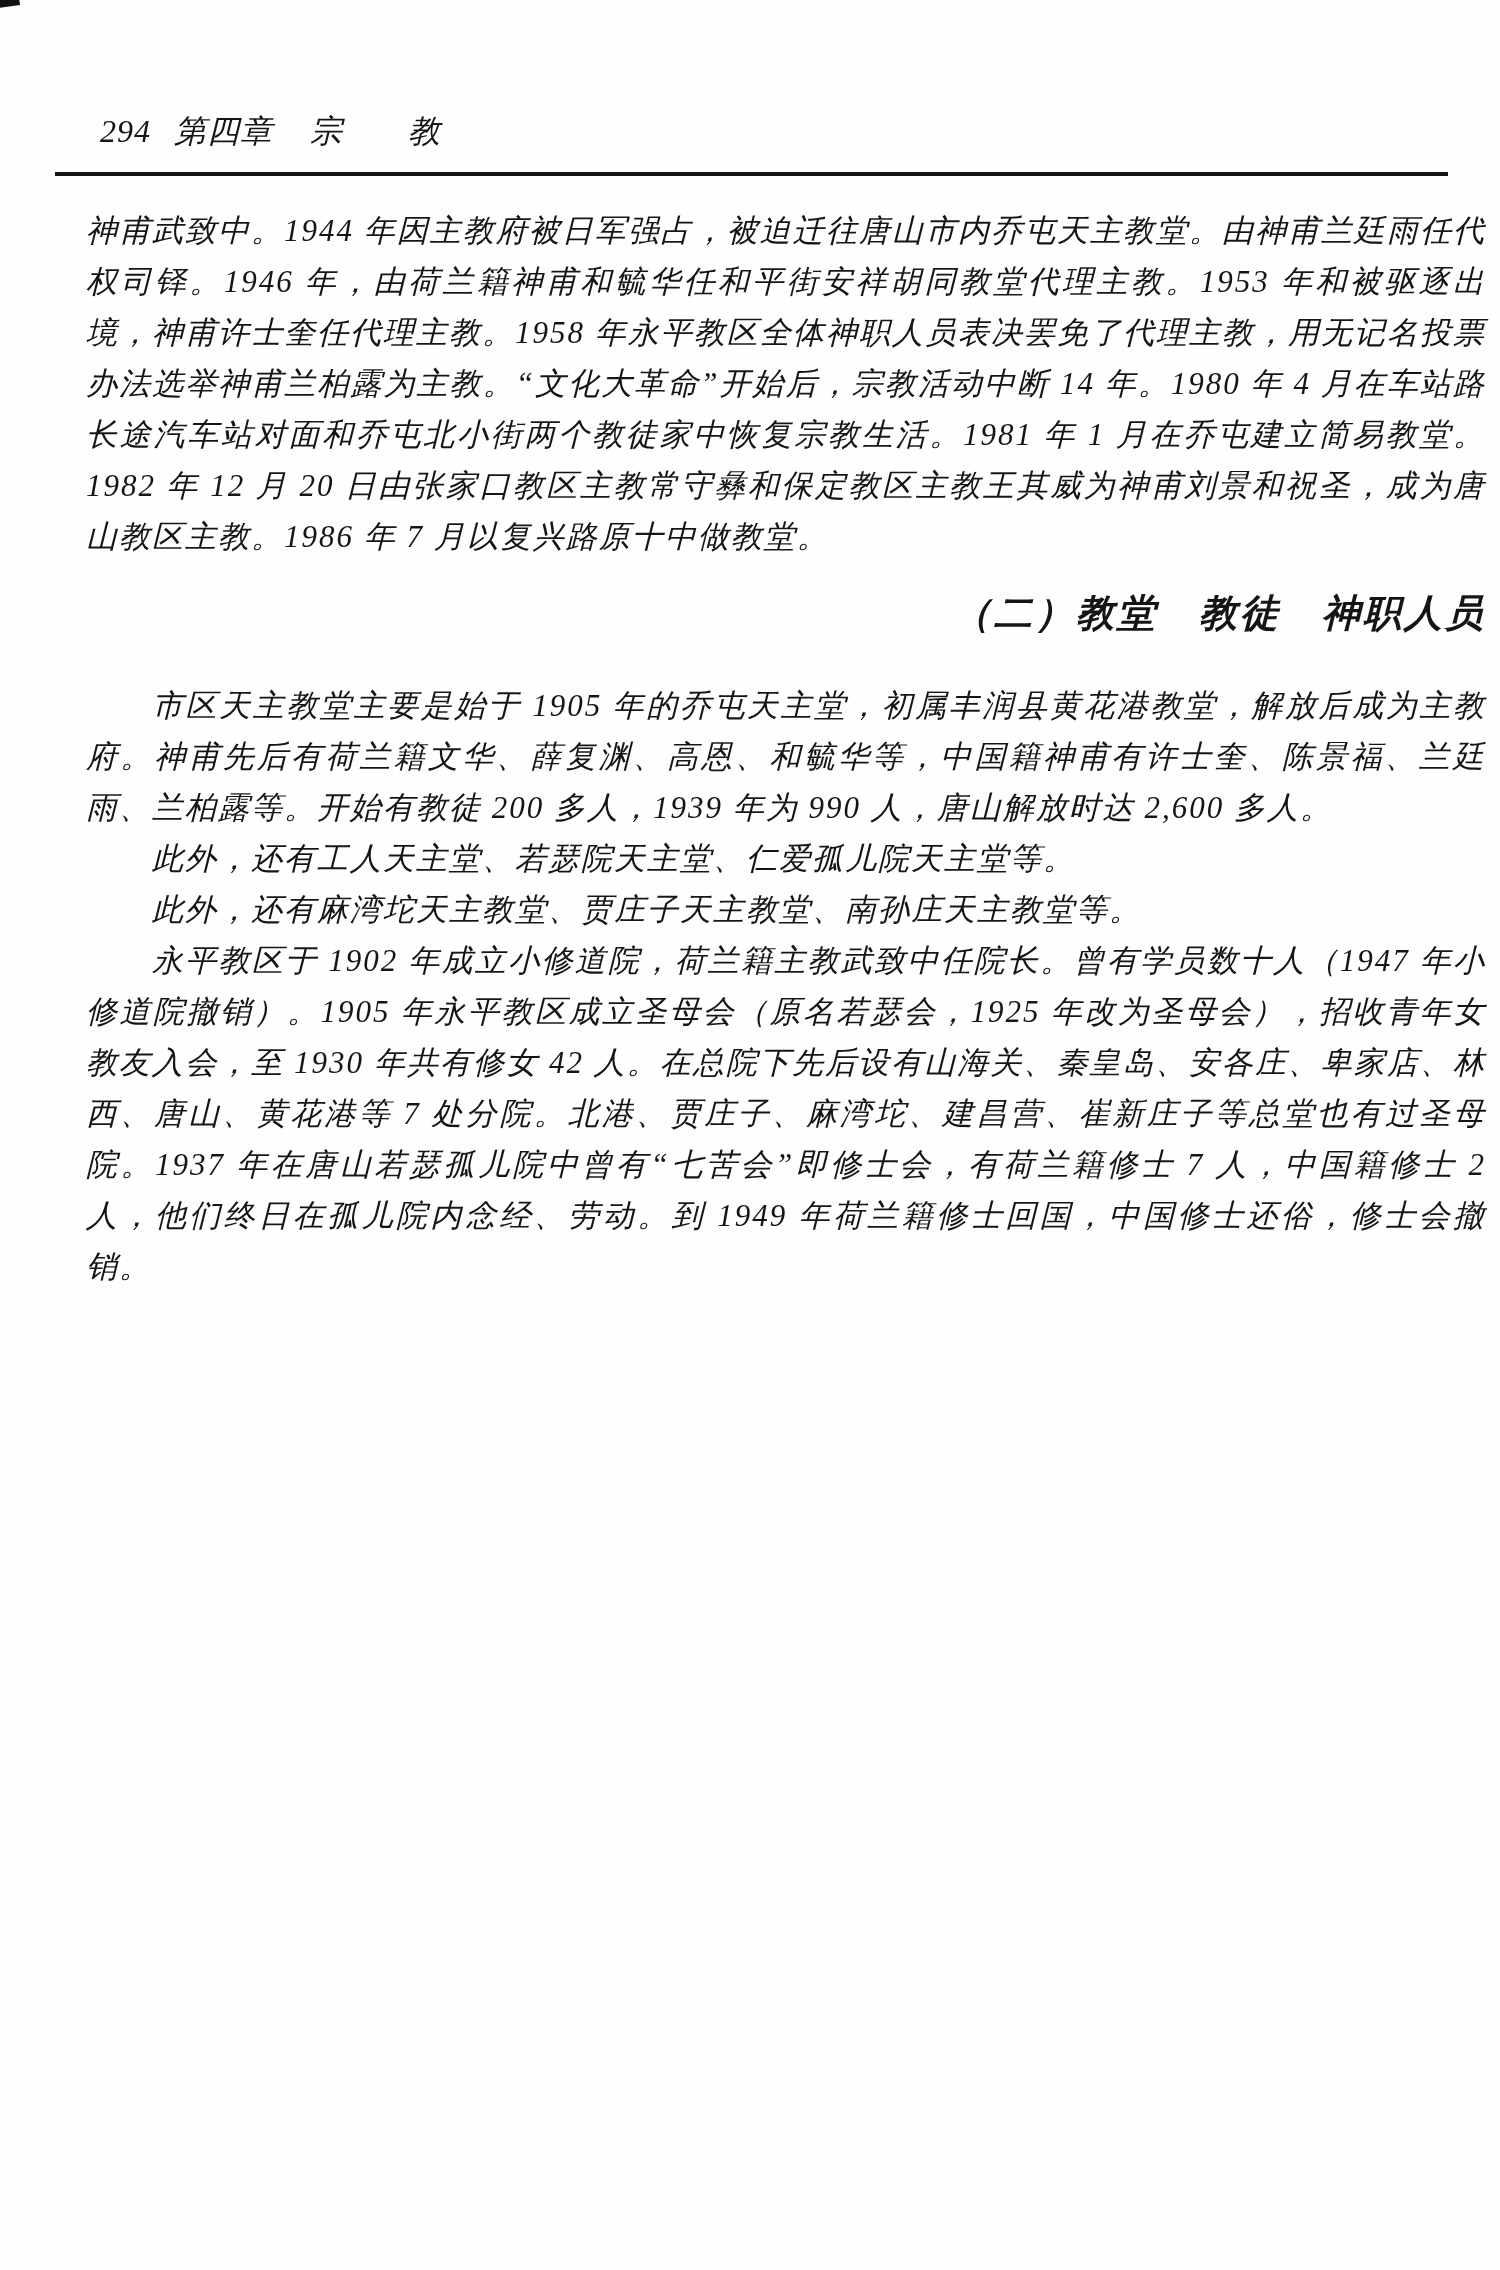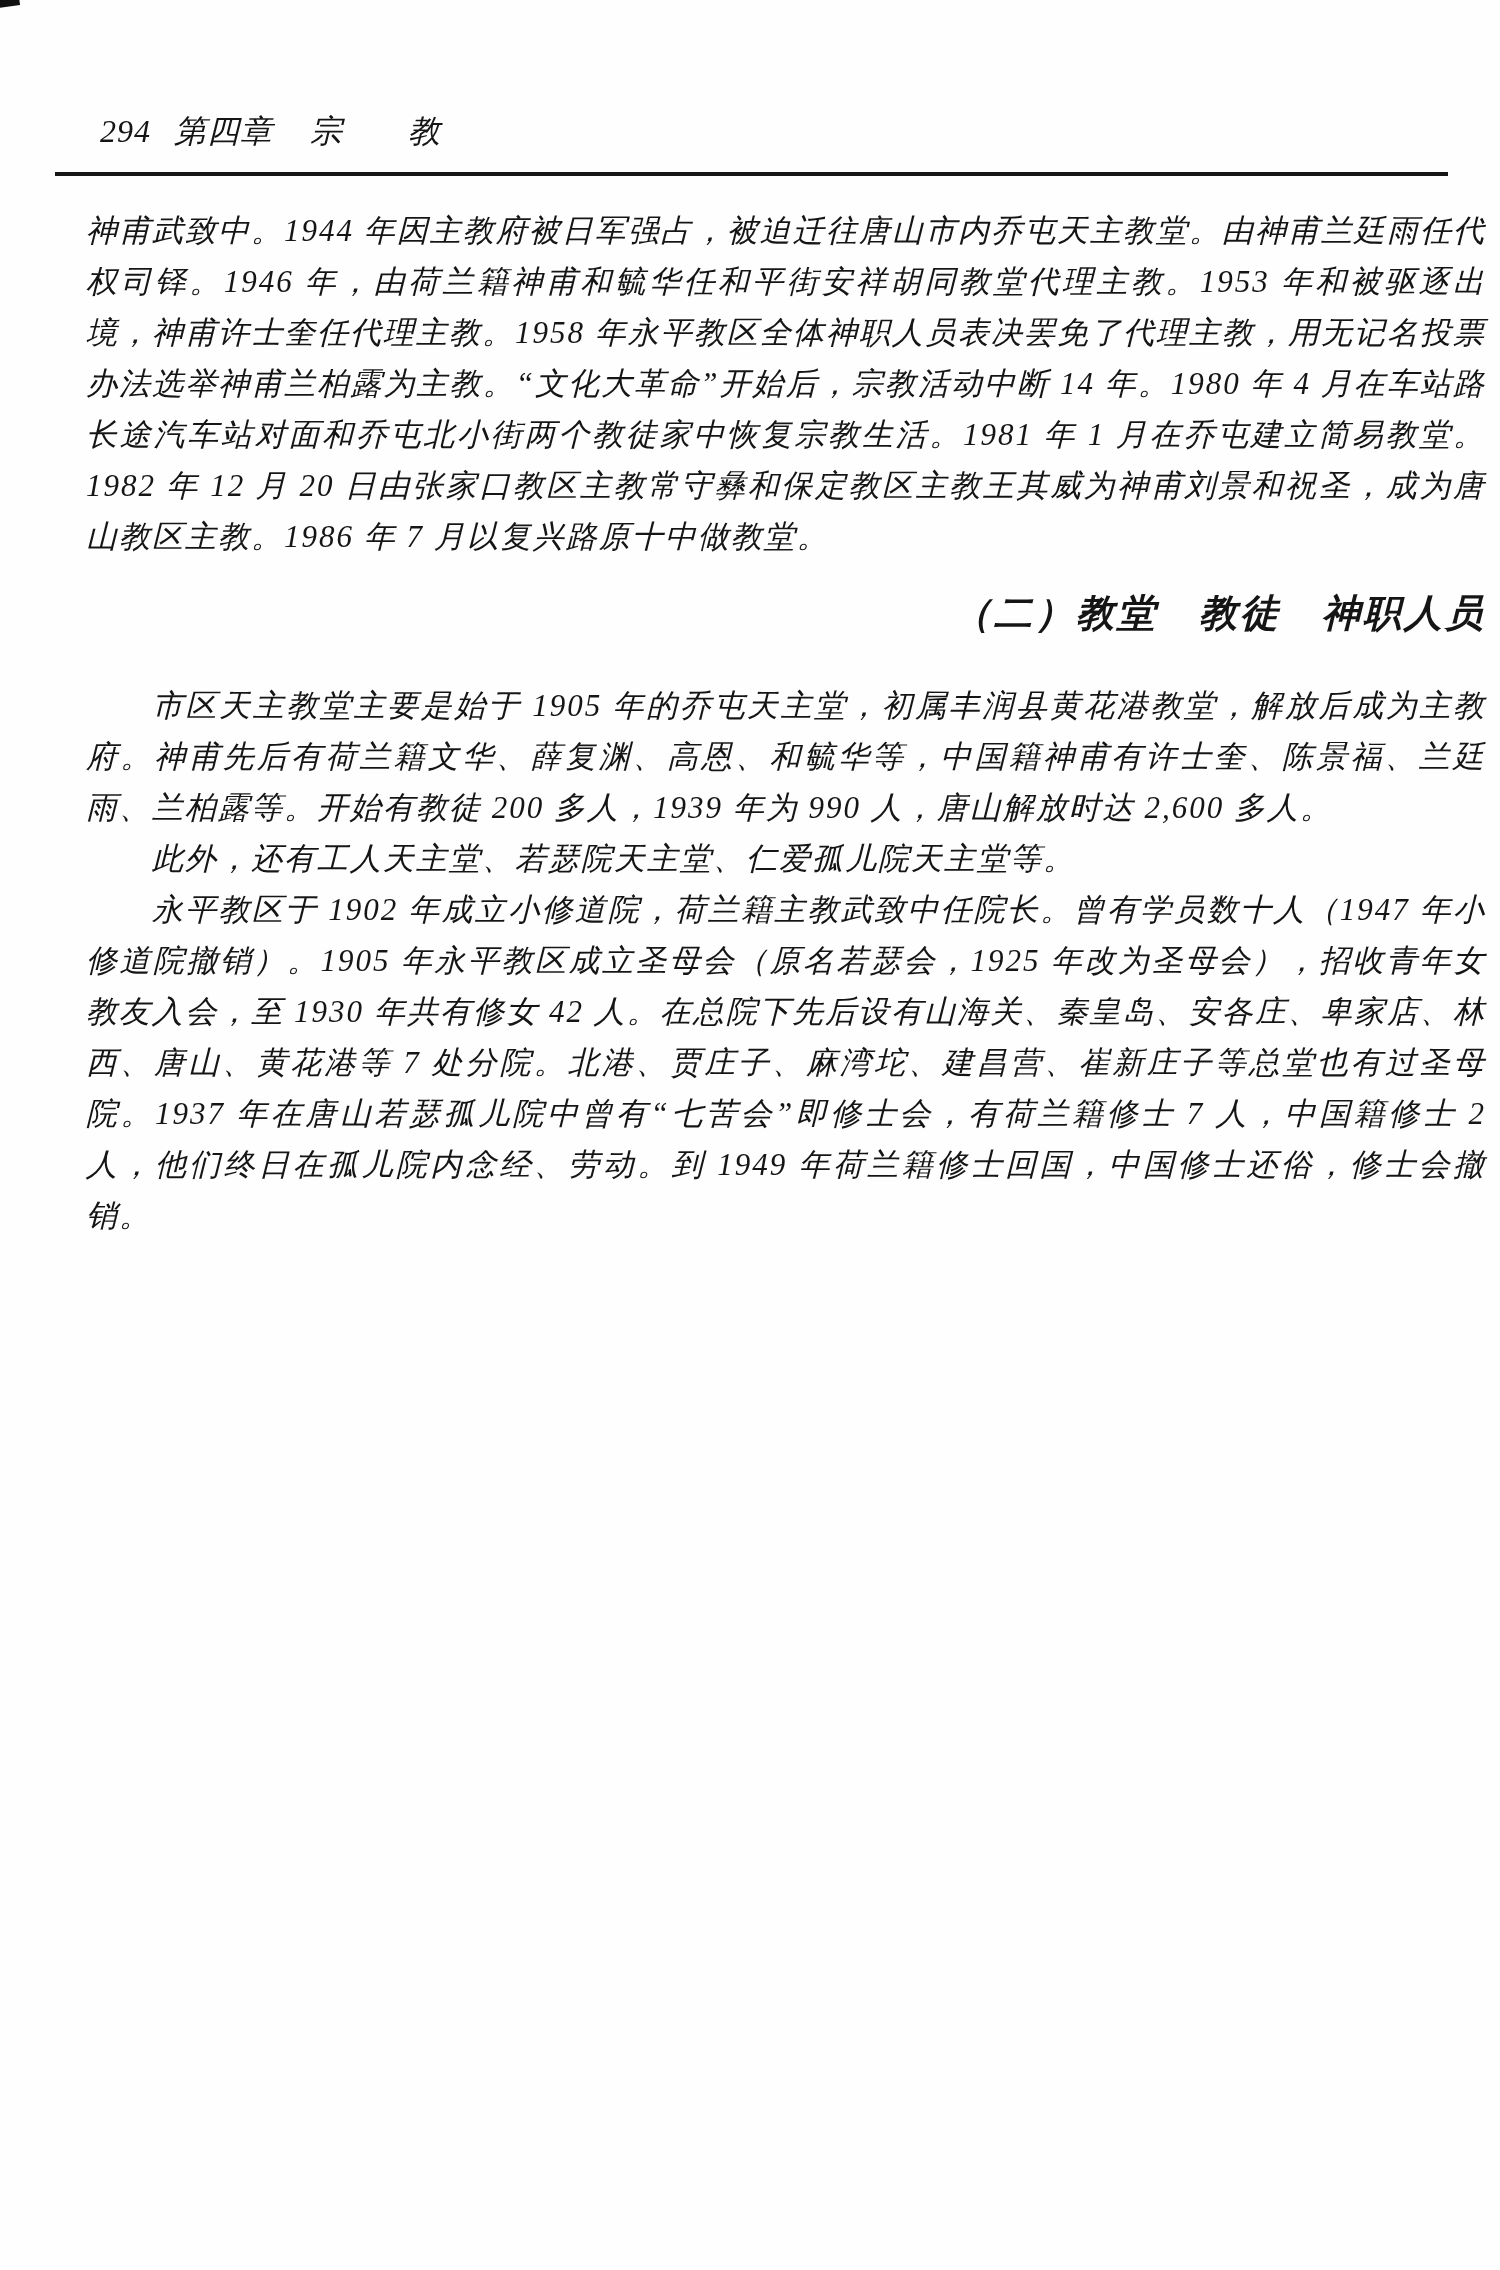--- a/index.html
+++ b/index.html
@@ -91,16 +91,17 @@
 
   <div class="rule"></div>
 
   <main class="body-text">
     <p class="par no-indent">神甫武致中。1944 年因主教府被日军强占，被迫迁往唐山市内乔屯天主教堂。由神甫兰廷雨任代权司铎。1946 年，由荷兰籍神甫和毓华任和平街安祥胡同教堂代理主教。1953 年和被驱逐出境，神甫许士奎任代理主教。1958 年永平教区全体神职人员表决罢免了代理主教，用无记名投票办法选举神甫兰柏露为主教。“文化大革命”开始后，宗教活动中断 14 年。1980 年 4 月在车站路长途汽车站对面和乔屯北小街两个教徒家中恢复宗教生活。1981 年 1 月在乔屯建立简易教堂。1982 年 12 月 20 日由张家口教区主教常守彝和保定教区主教王其威为神甫刘景和祝圣，成为唐山教区主教。1986 年 7 月以复兴路原十中做教堂。</p>
 
     <h2 class="sec-heading">（二）教堂　教徒　神职人员</h2>
 
     <p class="par">市区天主教堂主要是始于 1905 年的乔屯天主堂，初属丰润县黄花港教堂，解放后成为主教府。神甫先后有荷兰籍文华、薛复渊、高恩、和毓华等，中国籍神甫有许士奎、陈景福、兰廷雨、兰柏露等。开始有教徒 200 多人，1939 年为 990 人，唐山解放时达 2,600 多人。</p>
     <p class="par">此外，还有工人天主堂、若瑟院天主堂、仁爱孤儿院天主堂等。</p>
+    <p class="par">此外，还有麻湾坨天主教堂、贾庄子天主教堂、南孙庄天主教堂等。</p>
     <p class="par">永平教区于 1902 年成立小修道院，荷兰籍主教武致中任院长。曾有学员数十人（1947 年小修道院撤销）。1905 年永平教区成立圣母会（原名若瑟会，1925 年改为圣母会），招收青年女教友入会，至 1930 年共有修女 42 人。在总院下先后设有山海关、秦皇岛、安各庄、卑家店、林西、唐山、黄花港等 7 处分院。北港、贾庄子、麻湾坨、建昌营、崔新庄子等总堂也有过圣母院。1937 年在唐山若瑟孤儿院中曾有“七苦会”即修士会，有荷兰籍修士 7 人，中国籍修士 2 人，他们终日在孤儿院内念经、劳动。到 1949 年荷兰籍修士回国，中国修士还俗，修士会撤销。</p>
   </main>
 
 </div>
 
 </body></html>

